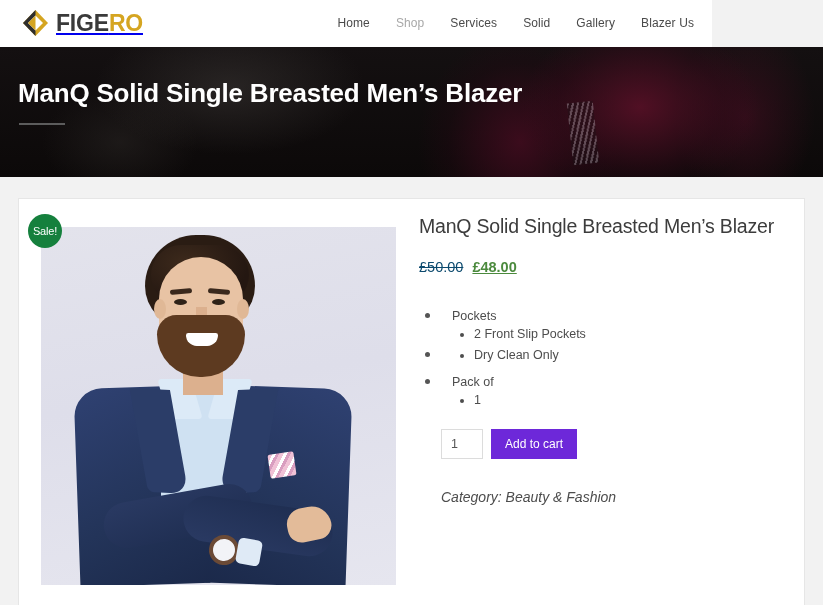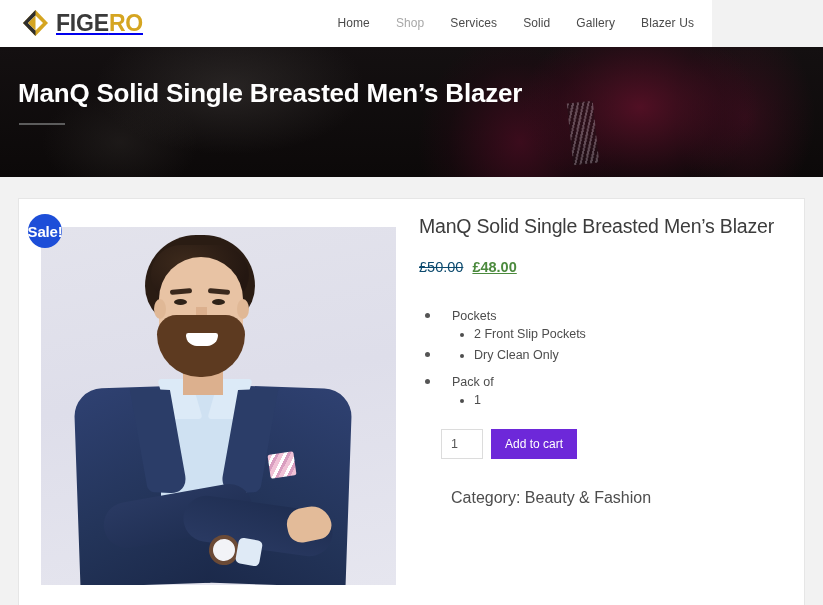--- a/index.html
+++ b/index.html
@@ -89,22 +89,22 @@
     width: 355px; height: 358px;
   }
   .product-photo {
     position: absolute; inset: 0;
     background: linear-gradient(170deg, #e3e3ec 0%, #dedeea 45%, #e6e6ef 100%);
     overflow: hidden;
   }
   .sale-badge {
     position: absolute; left: -13px; top: -13px;
     width: 34px; height: 34px; border-radius: 50%;
-    background: #1d4ed8; color: #ffffff;
-    font-size: 15px; font-weight: 700;
+    background: #15803d; color: #ffffff;
+    font-size: 11px; font-weight: 400;
     display: flex; align-items: center; justify-content: center;
     z-index: 5; letter-spacing: -0.2px;
   }
 
   
   .figure { position: absolute; inset: 0; }
 
   .hair {
     position: absolute; left: 104px; top: 8px;
     width: 110px; height: 92px;
@@ -265,22 +265,22 @@
     padding-left: 9px; font-family: "Liberation Sans", sans-serif;
   }
   .add-cart-btn {
     height: 30px; padding: 0 14px;
     background: #6d28d9; color: #ffffff;
     border: none; font-size: 12px;
     font-family: "Liberation Sans", sans-serif;
     cursor: pointer; white-space: nowrap;
   }
   .category-line {
-    margin-top: 30px; margin-left: 32px;
-    font-size: 16px; color: #4d4d4d;
+    margin-top: 30px; margin-left: 22px;
+    font-size: 14px; color: #4d4d4d; font-style: italic;
   }
 </style>
 </head>
 <body>
 
 <div class="page">
 
   <div class="site-header">
     <a class="logo-wrap" href="#">
       <svg class="logo-mark" viewBox="0 0 27 28">

